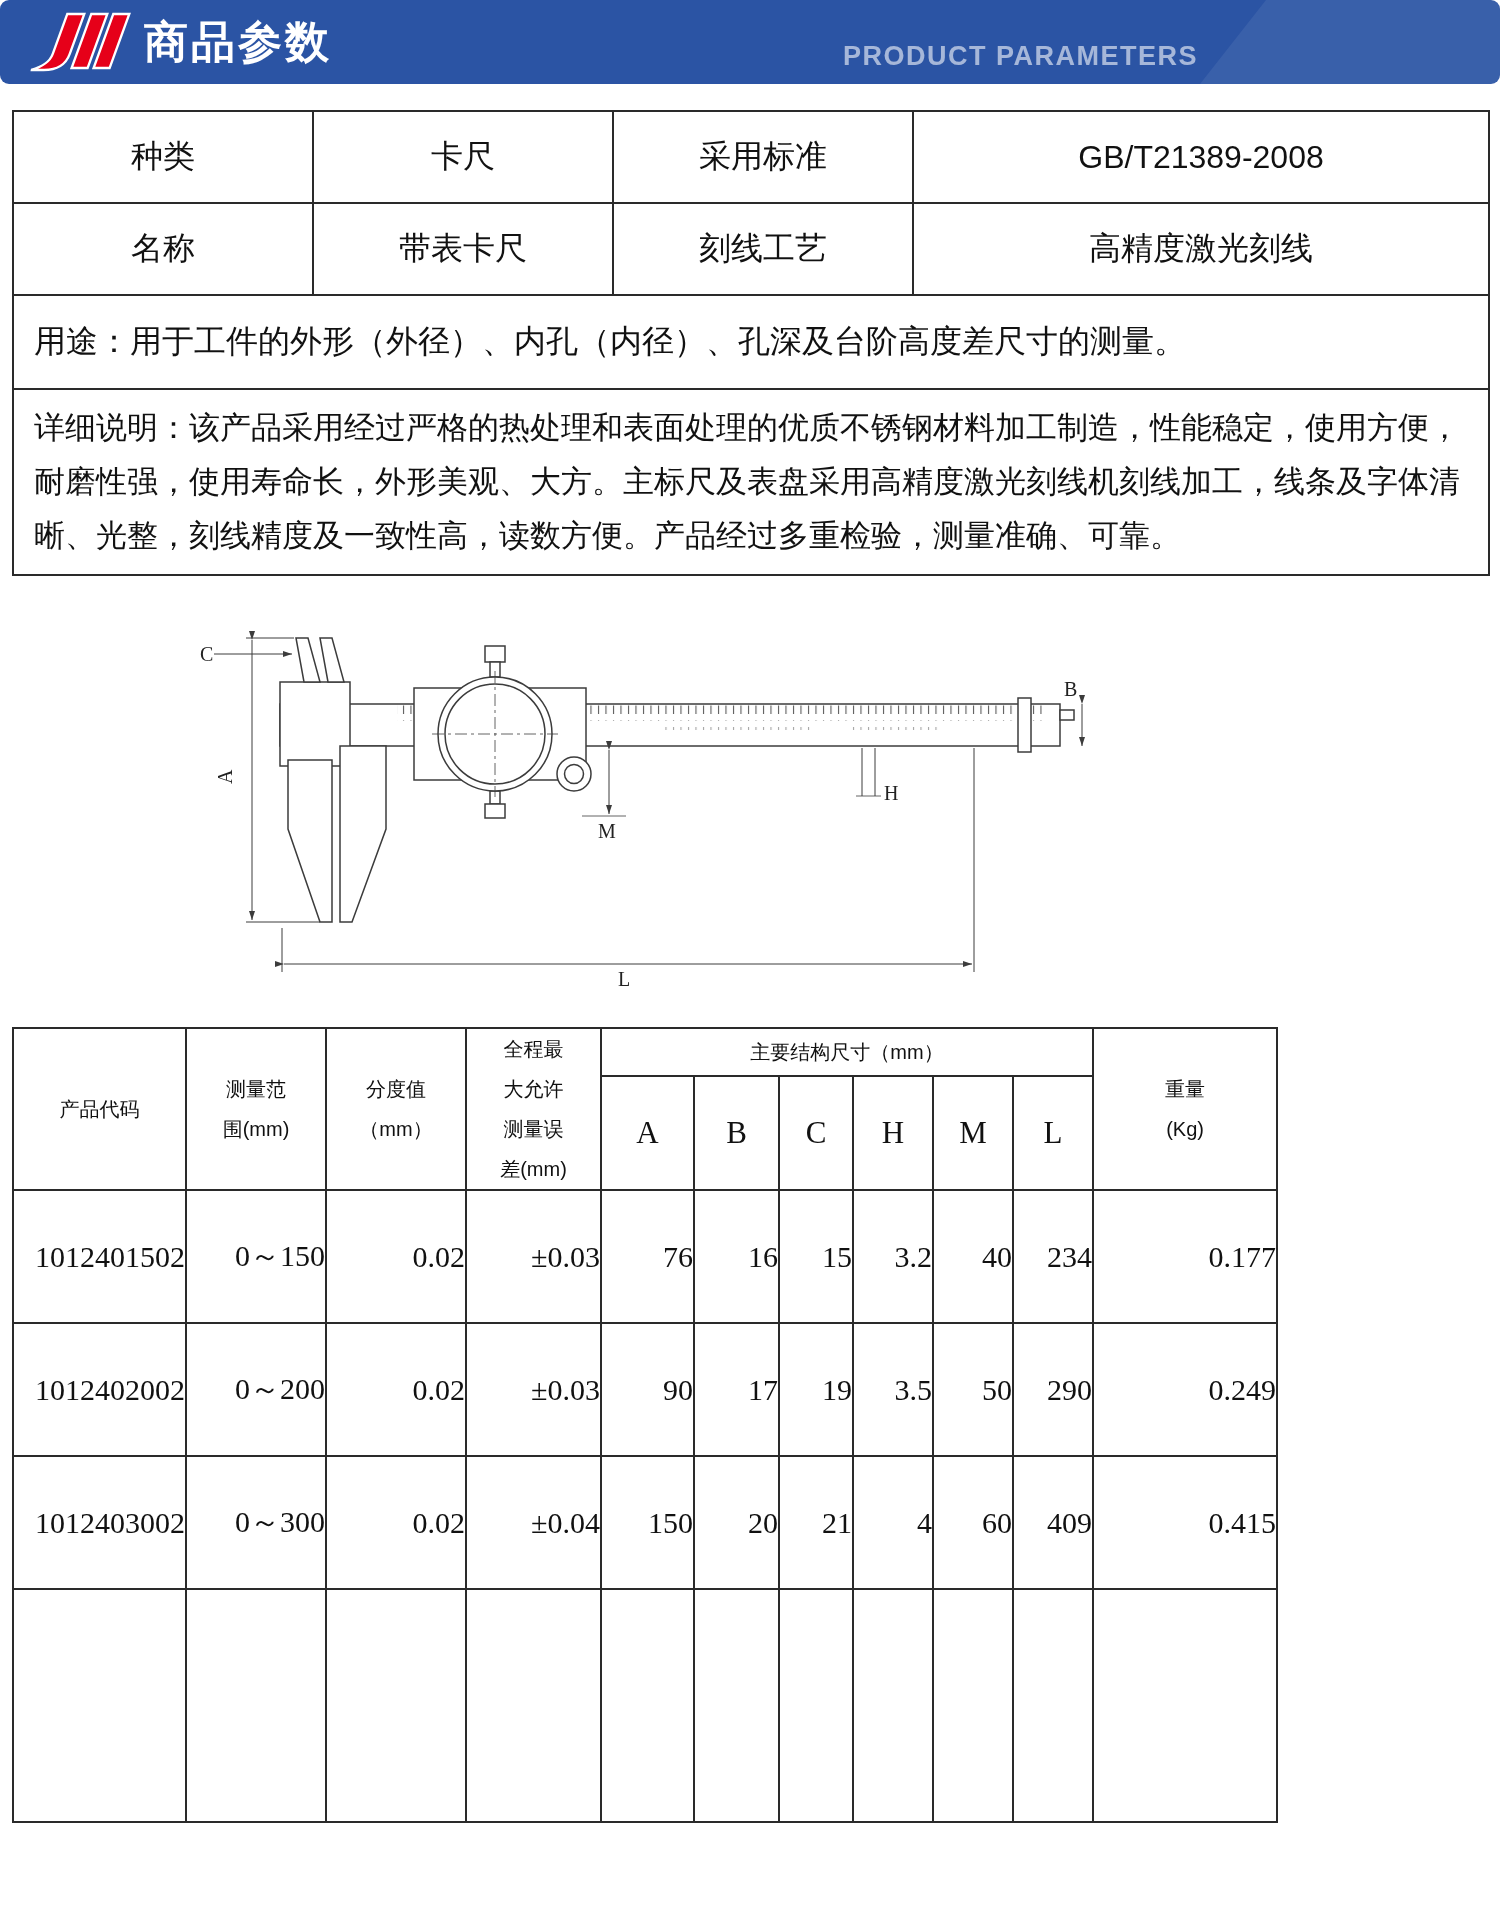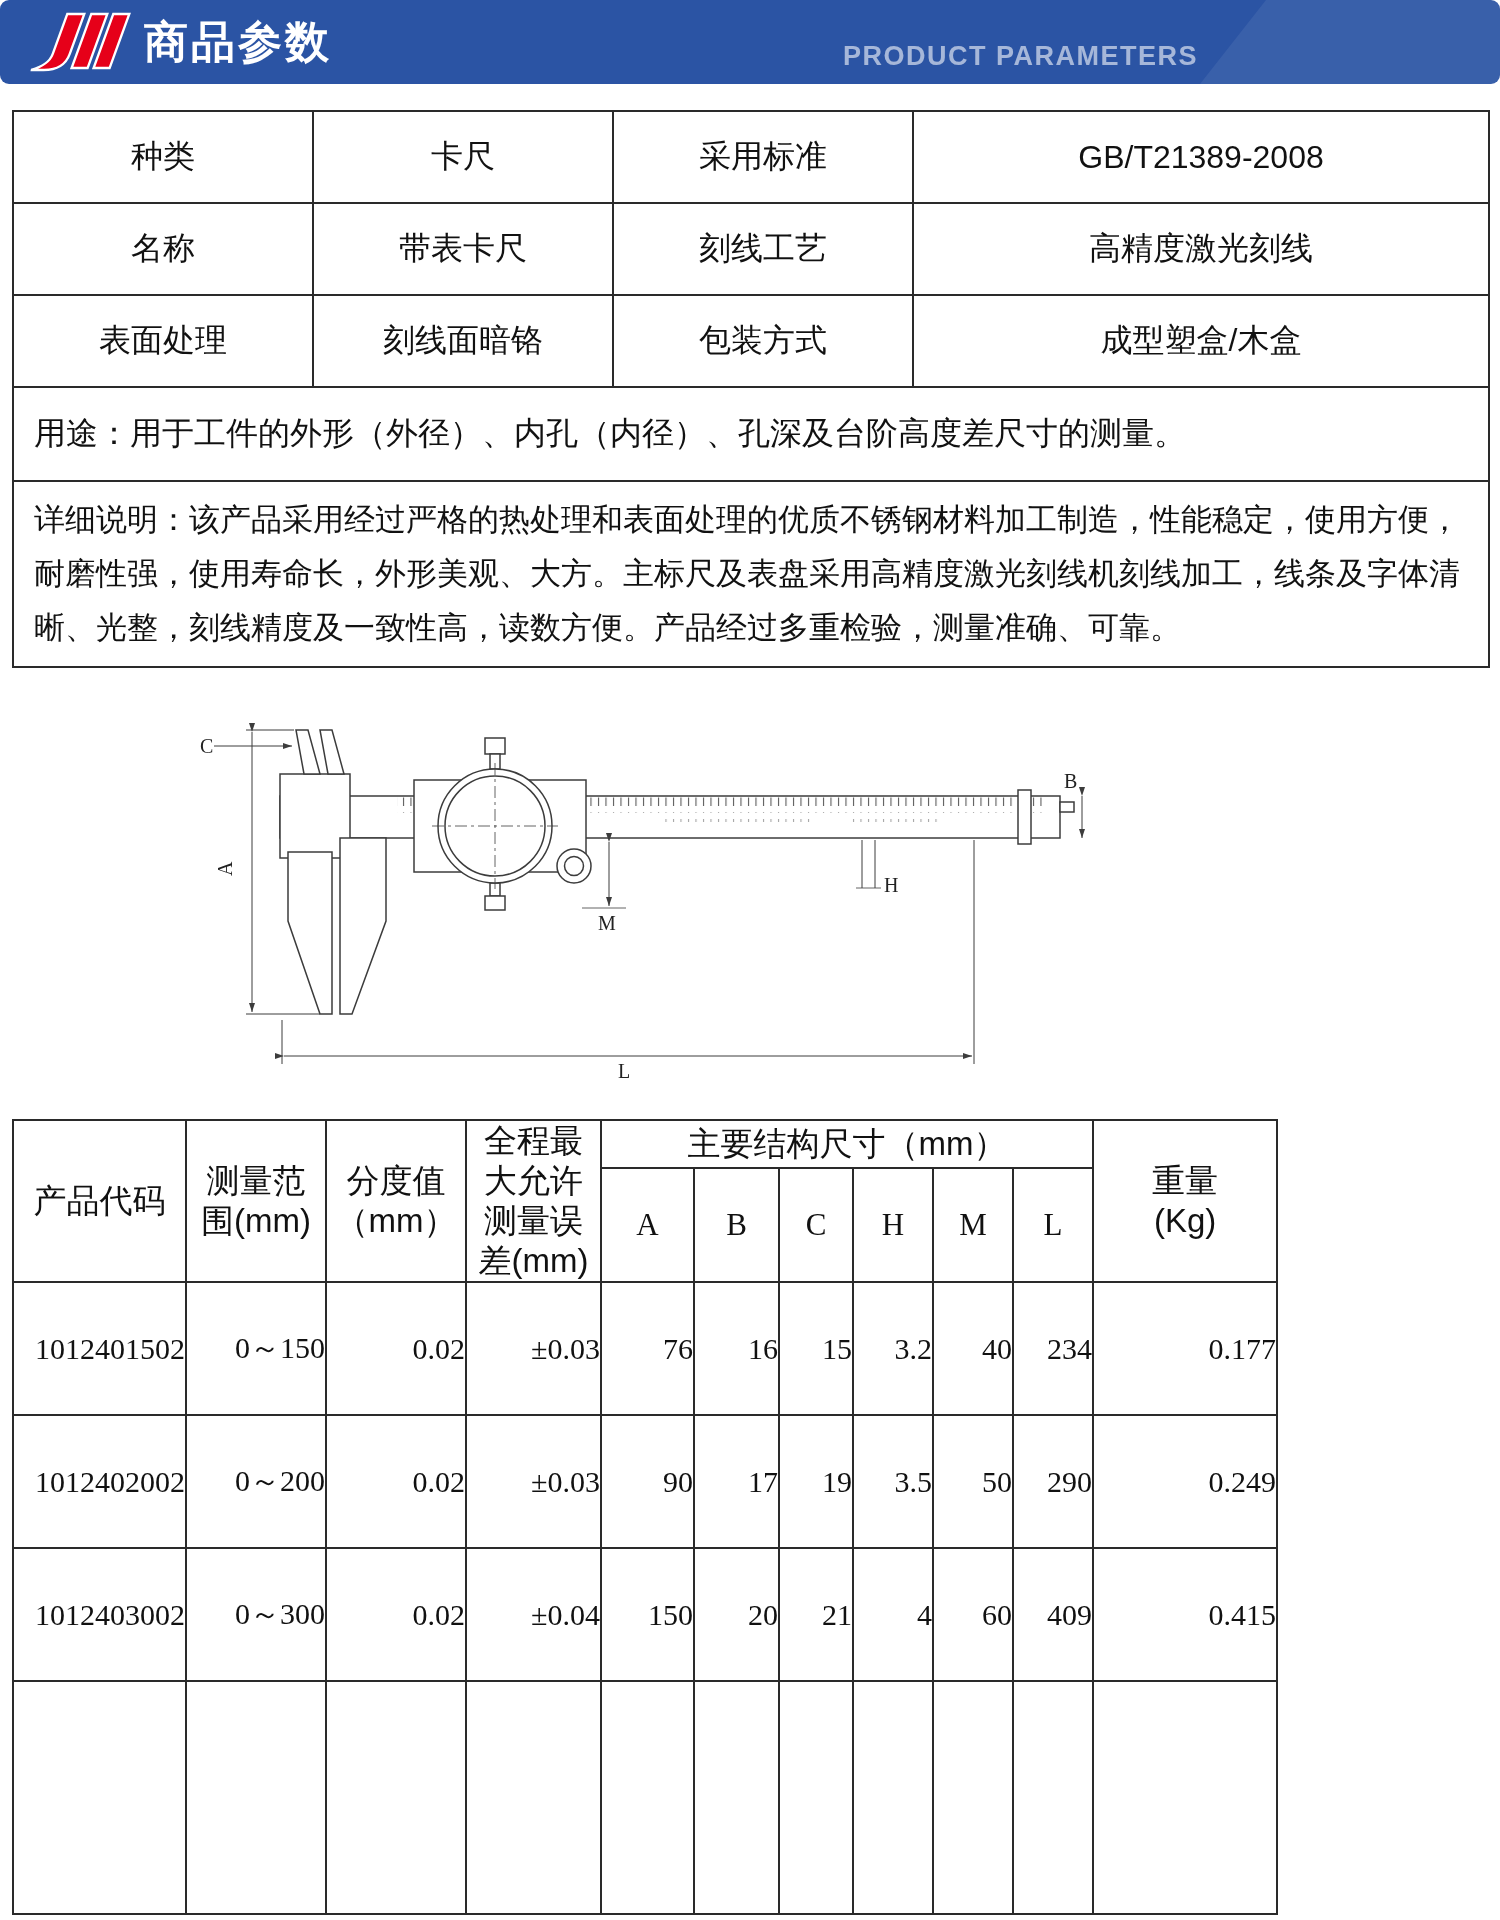--- a/index.html
+++ b/index.html
@@ -28,21 +28,21 @@
   .spec-table tr.usage-row td { height:94px; }
   .spec-table tr.desc-row td { height:186px; line-height:54px; font-size:31px; }
 
   
   .diagram { margin:48px 0 0 150px; width:930px; height:365px; }
 
   
   .dim-table { width:1264px; margin-top:34px; }
   .dim-table th, .dim-table td { border:2px solid #2a2a2a; text-align:center;
                                  vertical-align:middle; overflow:hidden; }
-  .dim-table th { font-weight:normal; font-size:33px; white-space:pre-line;
+  .dim-table th { font-weight:normal; font-size:20px; white-space:pre-line;
                   font-family:"Liberation Sans", sans-serif; line-height:40px; }
   .dim-table th.letter { font-family:"Liberation Serif", serif; font-size:31px; height:114px; }
   .dim-table th.span-head { height:48px; }
   .dim-table td { font-family:"Liberation Serif", serif; font-size:30px; height:133px;text-align:right; }
   .dim-table tr.partial td { height:233px; border-bottom:2px solid #2a2a2a; }
 </style>
 </head>
 <body>
 
 <div class="banner">
@@ -73,26 +73,20 @@
         <td>种类</td>
         <td>卡尺</td>
         <td>采用标准</td>
         <td>GB/T21389-2008</td>
       </tr>
       <tr>
         <td>名称</td>
         <td>带表卡尺</td>
         <td>刻线工艺</td>
         <td>高精度激光刻线</td>
-      </tr>
-      <tr>
-        <td>表面处理</td>
-        <td>刻线面暗铬</td>
-        <td>包装方式</td>
-        <td>成型塑盒/木盒</td>
       </tr>
       <tr class="usage-row">
         <td class="freecell" colspan="4">用途：用于工件的外形（外径）、内孔（内径）、孔深及台阶高度差尺寸的测量。</td>
       </tr>
       <tr class="desc-row">
         <td class="freecell" colspan="4">详细说明：该产品采用经过严格的热处理和表面处理的优质不锈钢材料加工制造，性能稳定，使用方便，耐磨性强，使用寿命长，外形美观、大方。主标尺及表盘采用高精度激光刻线机刻线加工，线条及字体清晰、光整，刻线精度及一致性高，读数方便。产品经过多重检验，测量准确、可靠。</td>
       </tr>
     </tbody>
   </table>
 

